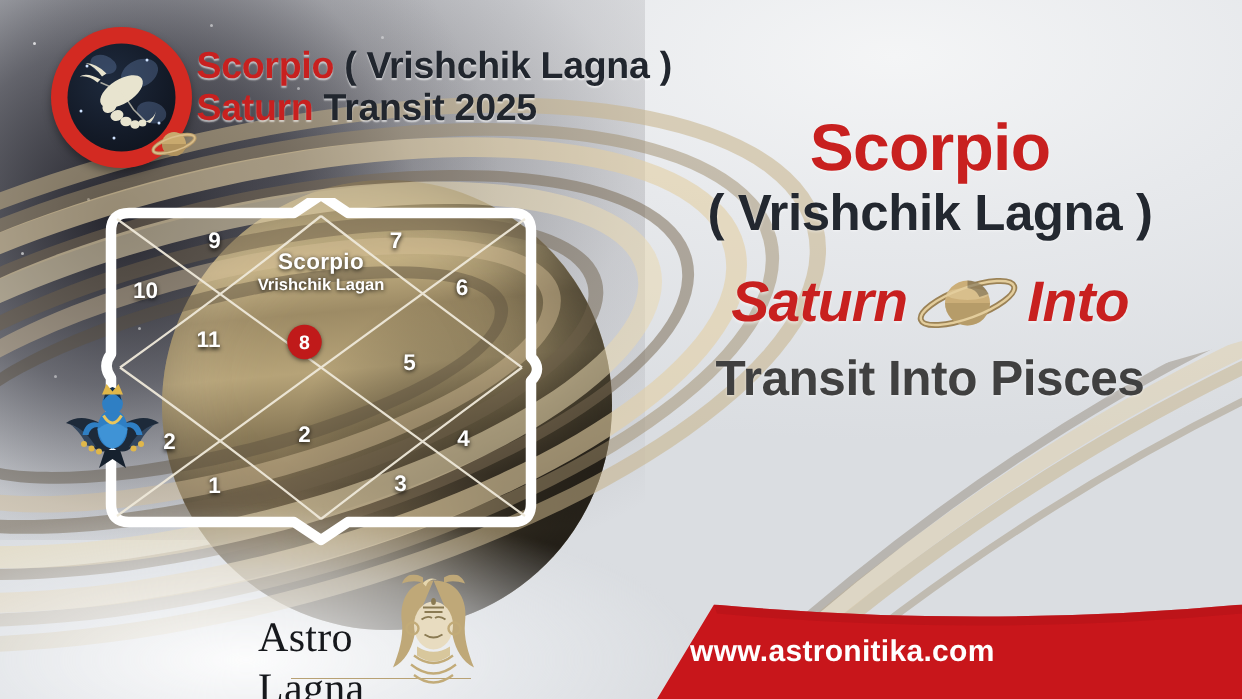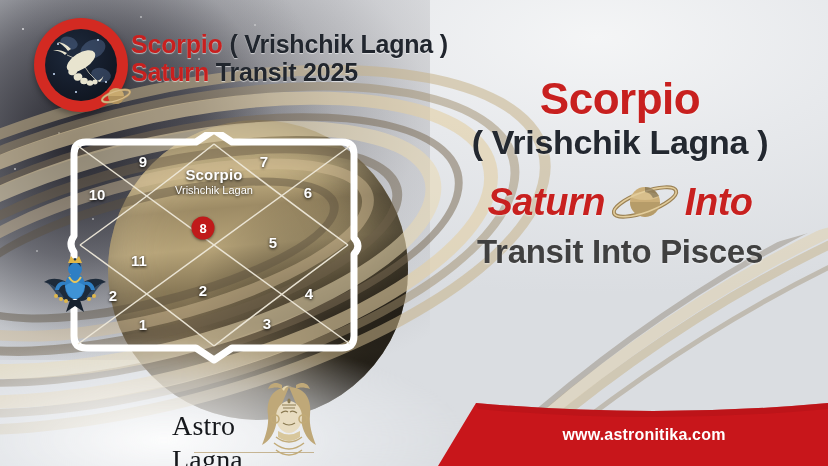--- a/index.html
+++ b/index.html
@@ -154,21 +154,21 @@
     left: 0; right: 0; top: 34px;
     text-align: center;
     pointer-events: none;
   }
   .chart-label .title {
     font-size: 15px; font-weight: 700; color: #ffffff;
     text-shadow: 0 1px 3px rgba(0,0,0,0.85);
     letter-spacing: .2px;
   }
   .chart-label .sub {
-    font-size: 11px; font-weight: 400; color: #ffffff;
+    font-size: 11px; font-weight: 700; color: #ffffff;
     text-shadow: 0 1px 3px rgba(0,0,0,0.85);
     margin-top: 1px;
   }
   .house-num {
     position: absolute;
     color: #ffffff;
     font-size: 15px;
     font-weight: 700;
     text-shadow: 0 1px 3px rgba(0,0,0,0.9);
     transform: translate(-50%, -50%);
@@ -254,23 +254,23 @@
   
   .ribbon {
     position: absolute;
     left: 424px; top: 403px;
     width: 404px; height: 63px;
   }
   .ribbon-text {
     position: absolute;
     left: 0; right: 0; top: 50%;
     transform: translateY(-50%);
-    text-align: center;
+    text-align: left;
     color: #ffffff;
-    font-size: 16px;
+    font-size: 20px;
     font-weight: 700;
     letter-spacing: .2px;
     padding-left: 36px;
     box-sizing: border-box;
   }
 </style>
 </head>
 <body>
 
 <div id="stage">
@@ -407,21 +407,21 @@
       <div class="sub">Vrishchik Lagan</div>
     </div>
 
     <div class="lagna-badge" style="left:139px; top:96px;">8</div>
 
     <div id="house-numbers">
         <div class="house-num" style="left: 79px; top: 29px;">9</div>
         <div class="house-num" style="left: 200px; top: 29px;">7</div>
         <div class="house-num" style="left: 33px; top: 62px;">10</div>
         <div class="house-num" style="left: 244px; top: 60px;">6</div>
-        <div class="house-num" style="left: 75px; top: 128px;">11</div>
+        <div class="house-num" style="left: 75px; top: 95px;">11</div>
         <div class="house-num" style="left: 209px; top: 110px;">5</div>
         <div class="house-num" style="left: 49px; top: 163px;">2</div>
         <div class="house-num" style="left: 245px; top: 161px;">4</div>
         <div class="house-num" style="left: 139px; top: 158px;">2</div>
         <div class="house-num" style="left: 79px; top: 192px;">1</div>
         <div class="house-num" style="left: 203px; top: 191px;">3</div>
       </div>
   </div>
 
   <div class="shani-deity">

